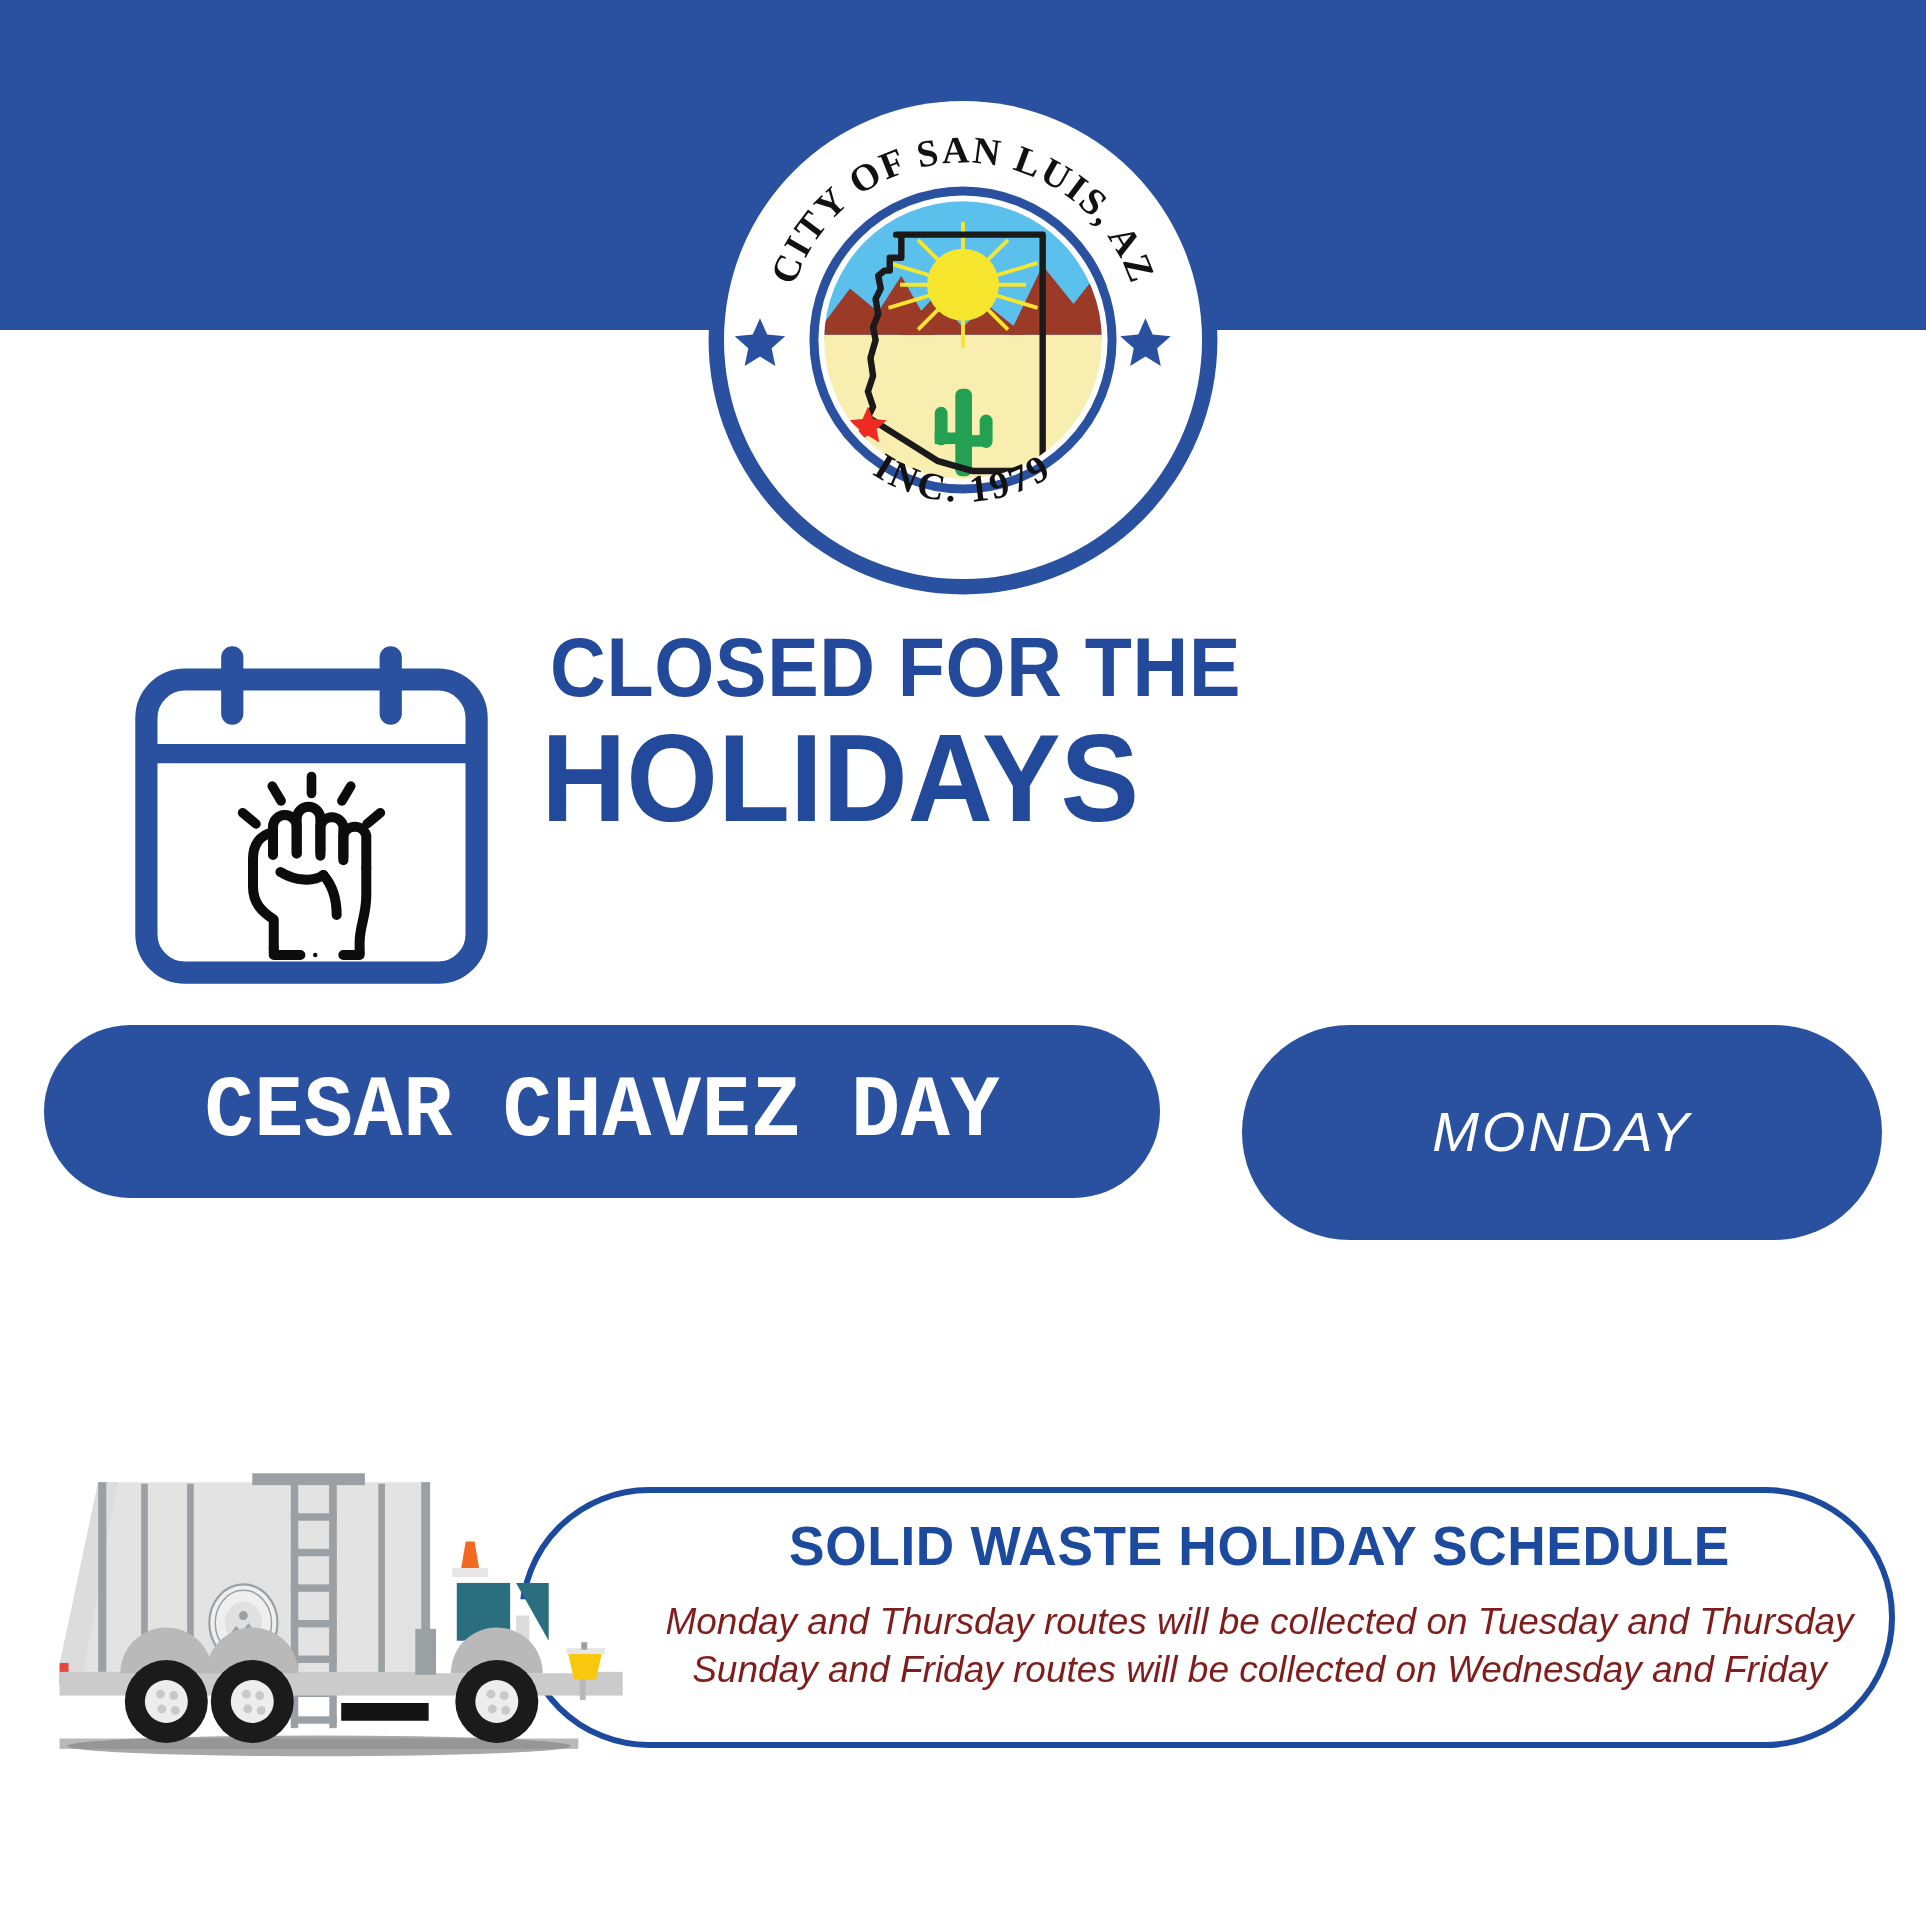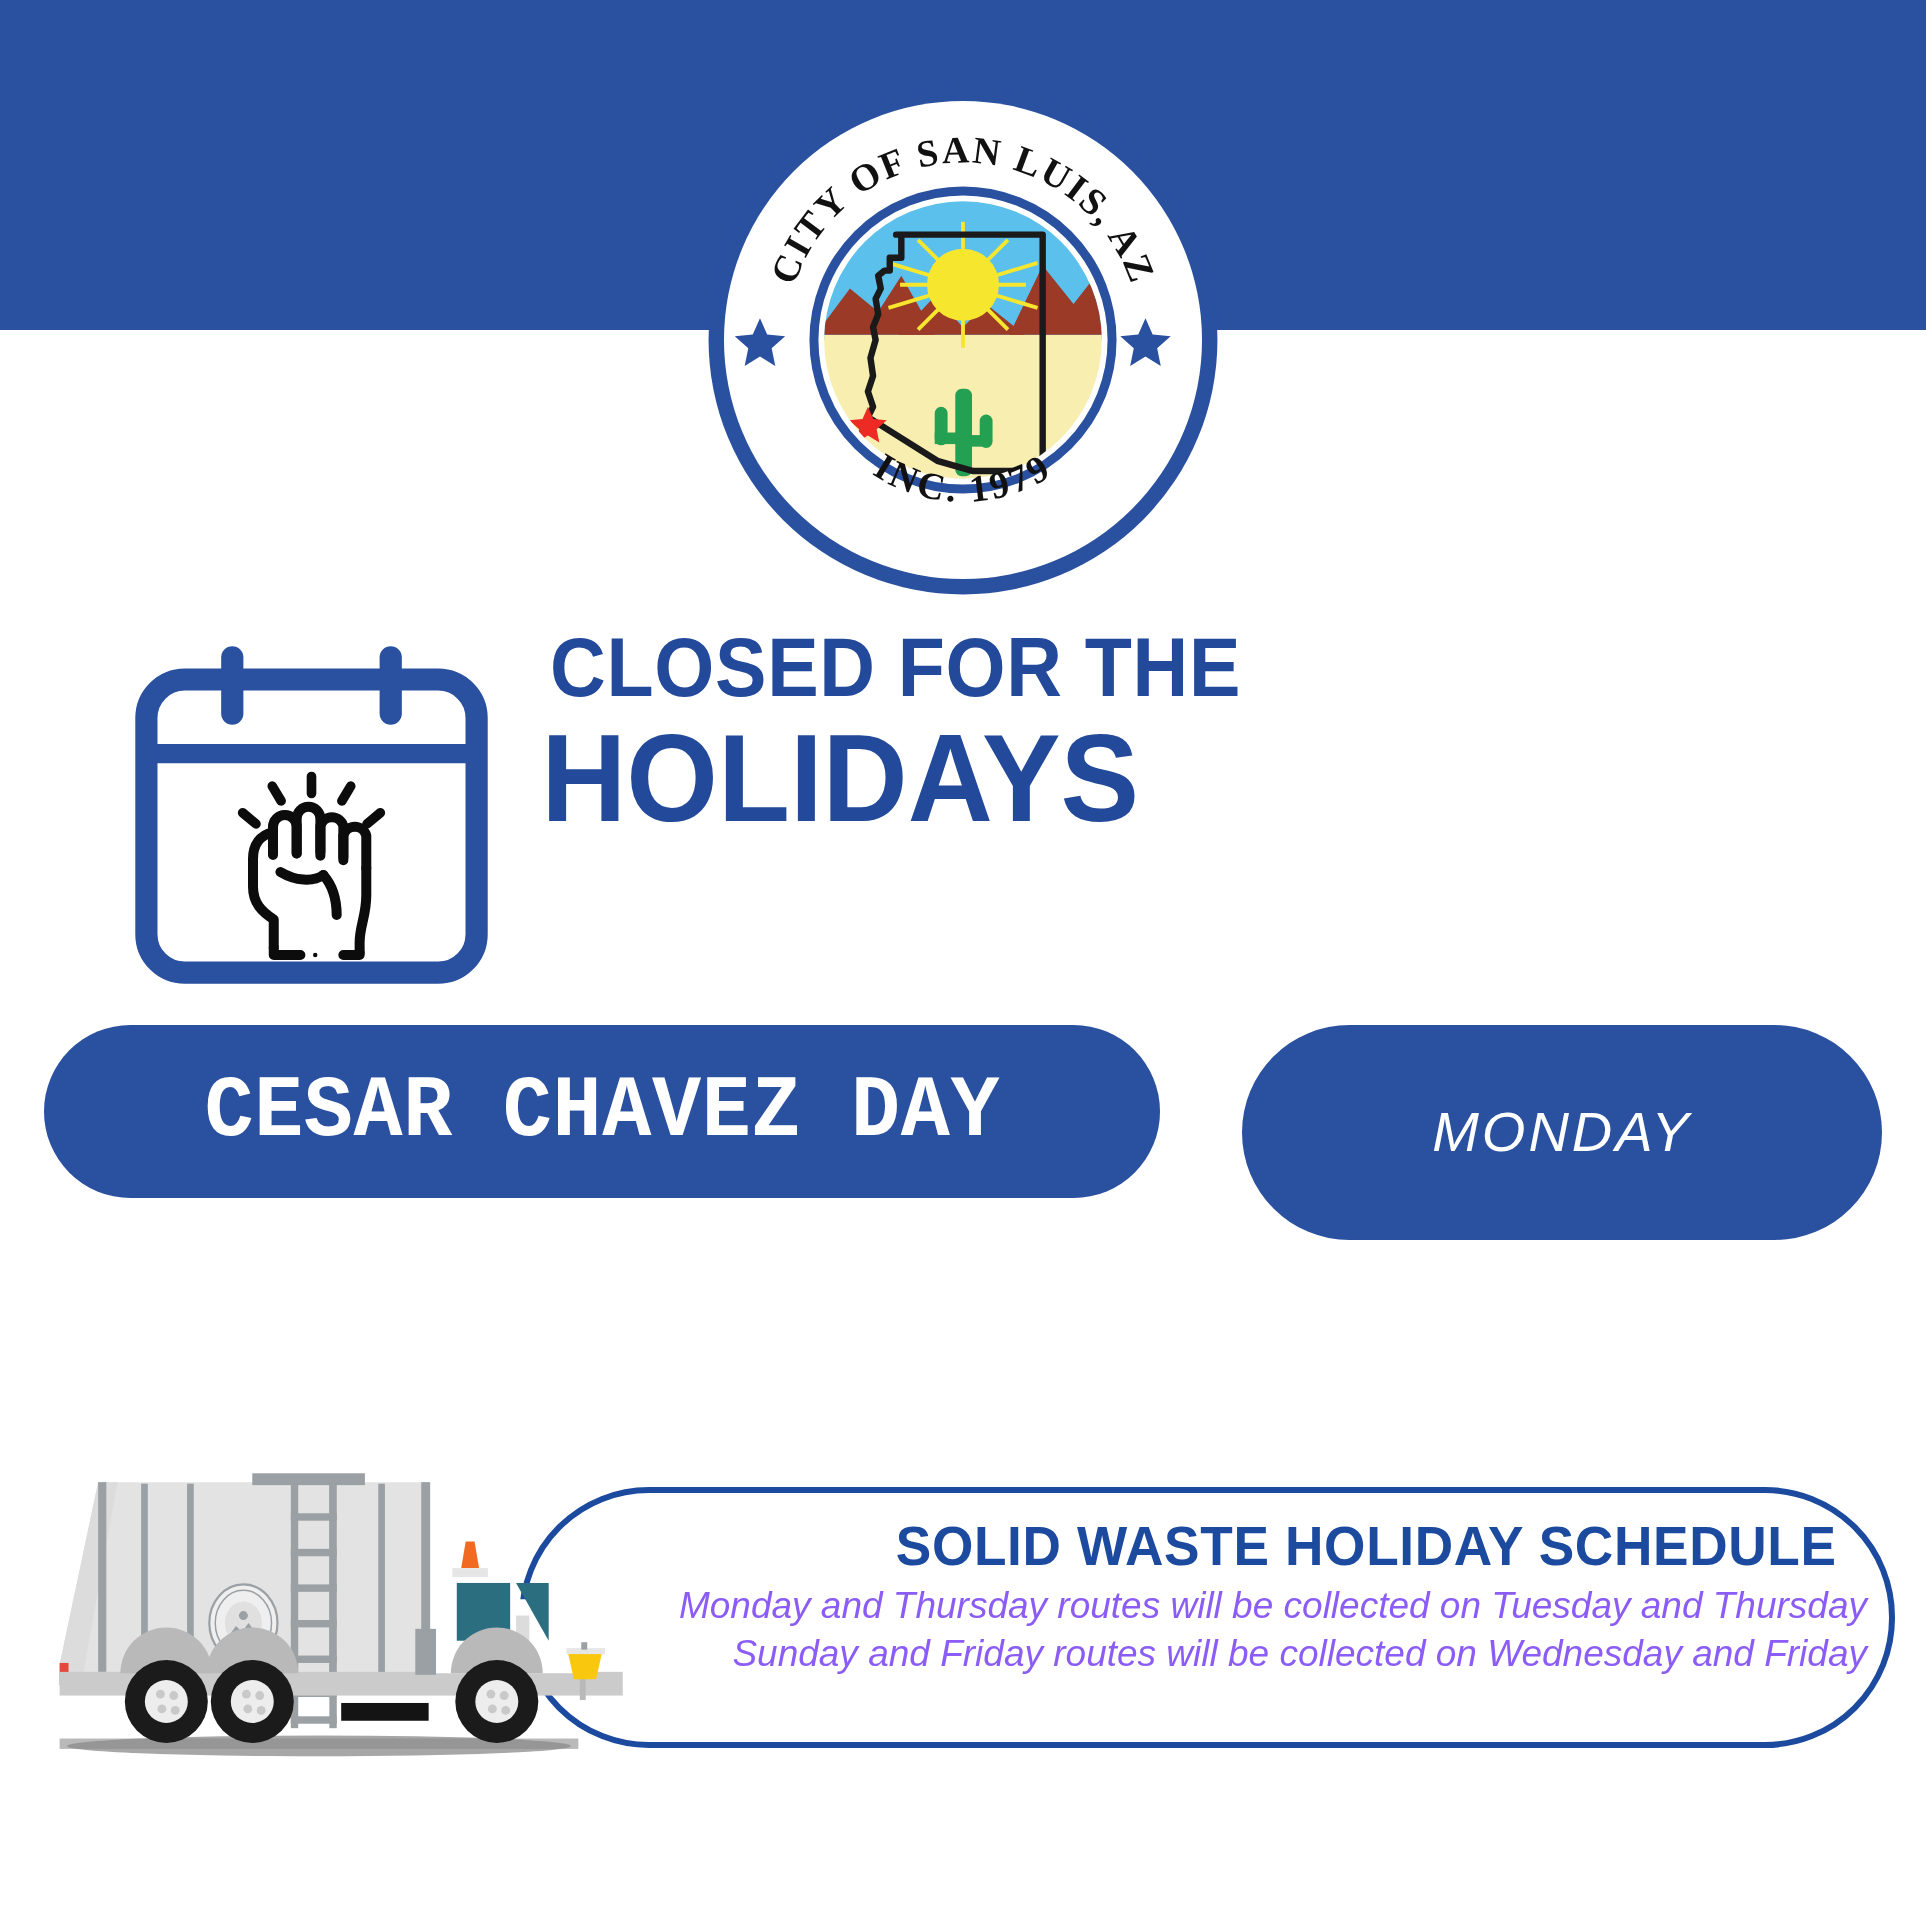--- a/index.html
+++ b/index.html
@@ -64,28 +64,28 @@
     white-space:nowrap;
   }
 
   
   .schedule-card {
     position:absolute; left:519px; top:1487px; width:1376px; height:261px;
     border:6.7px solid #1c4a9e; border-radius:130px; background:#ffffff;
   }
   .schedule-inner {
     position:absolute; left:652px; top:1515px; width:1215px; height:207px;
-    text-align:right;
+    text-align:center;
   }
   .schedule-title {
     color:#1c4a9e; font-size:56px; font-weight:bold; letter-spacing:0.7px;
     transform:scaleX(.95); transform-origin:center; white-space:nowrap;
     line-height:1.1;
   }
-  .schedule-lines { margin-top:5px; color:#8b5cf6; }
+  .schedule-lines { margin-top:21px; color:#7f1d1d; }
   .schedule-lines div {
     font-size:37px; font-style:italic; line-height:1.32; white-space:nowrap;
   }
 
   
   .truck { position:absolute; left:30px; top:1451px; width:615px; height:315px; }
   .truck svg { display:block; width:615px; height:315px; }
 </style>
 </head>
 <body>

